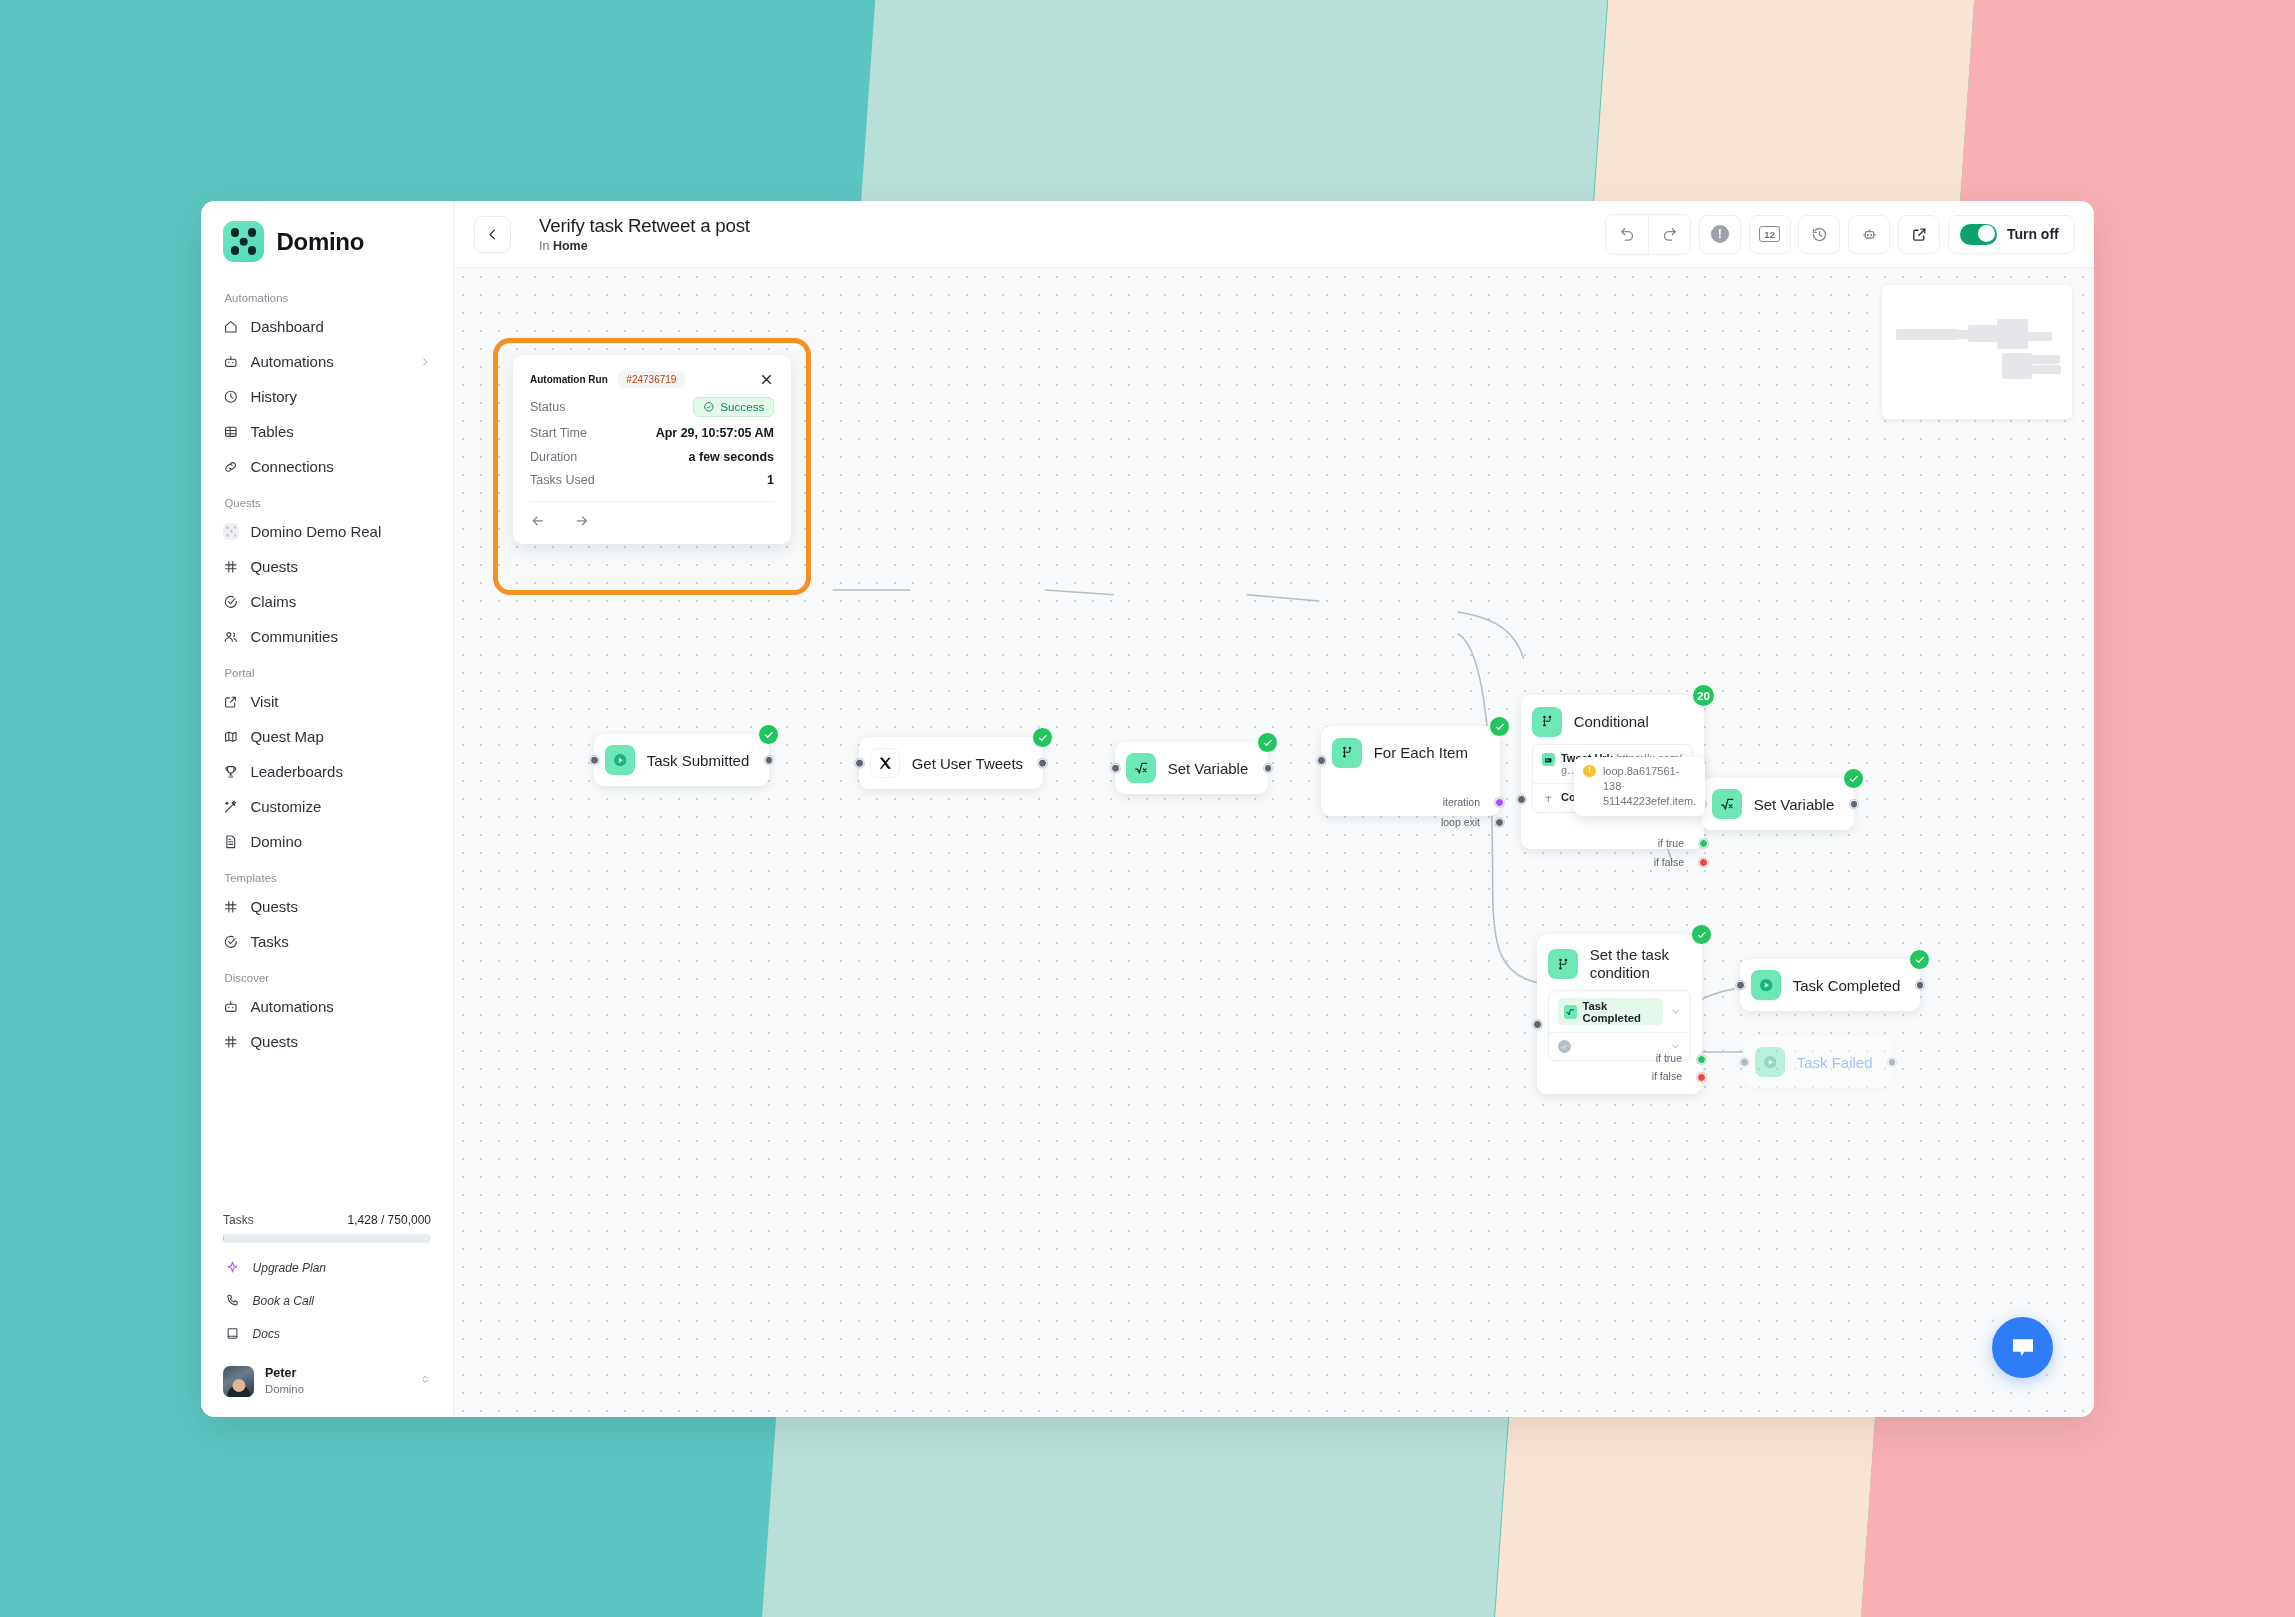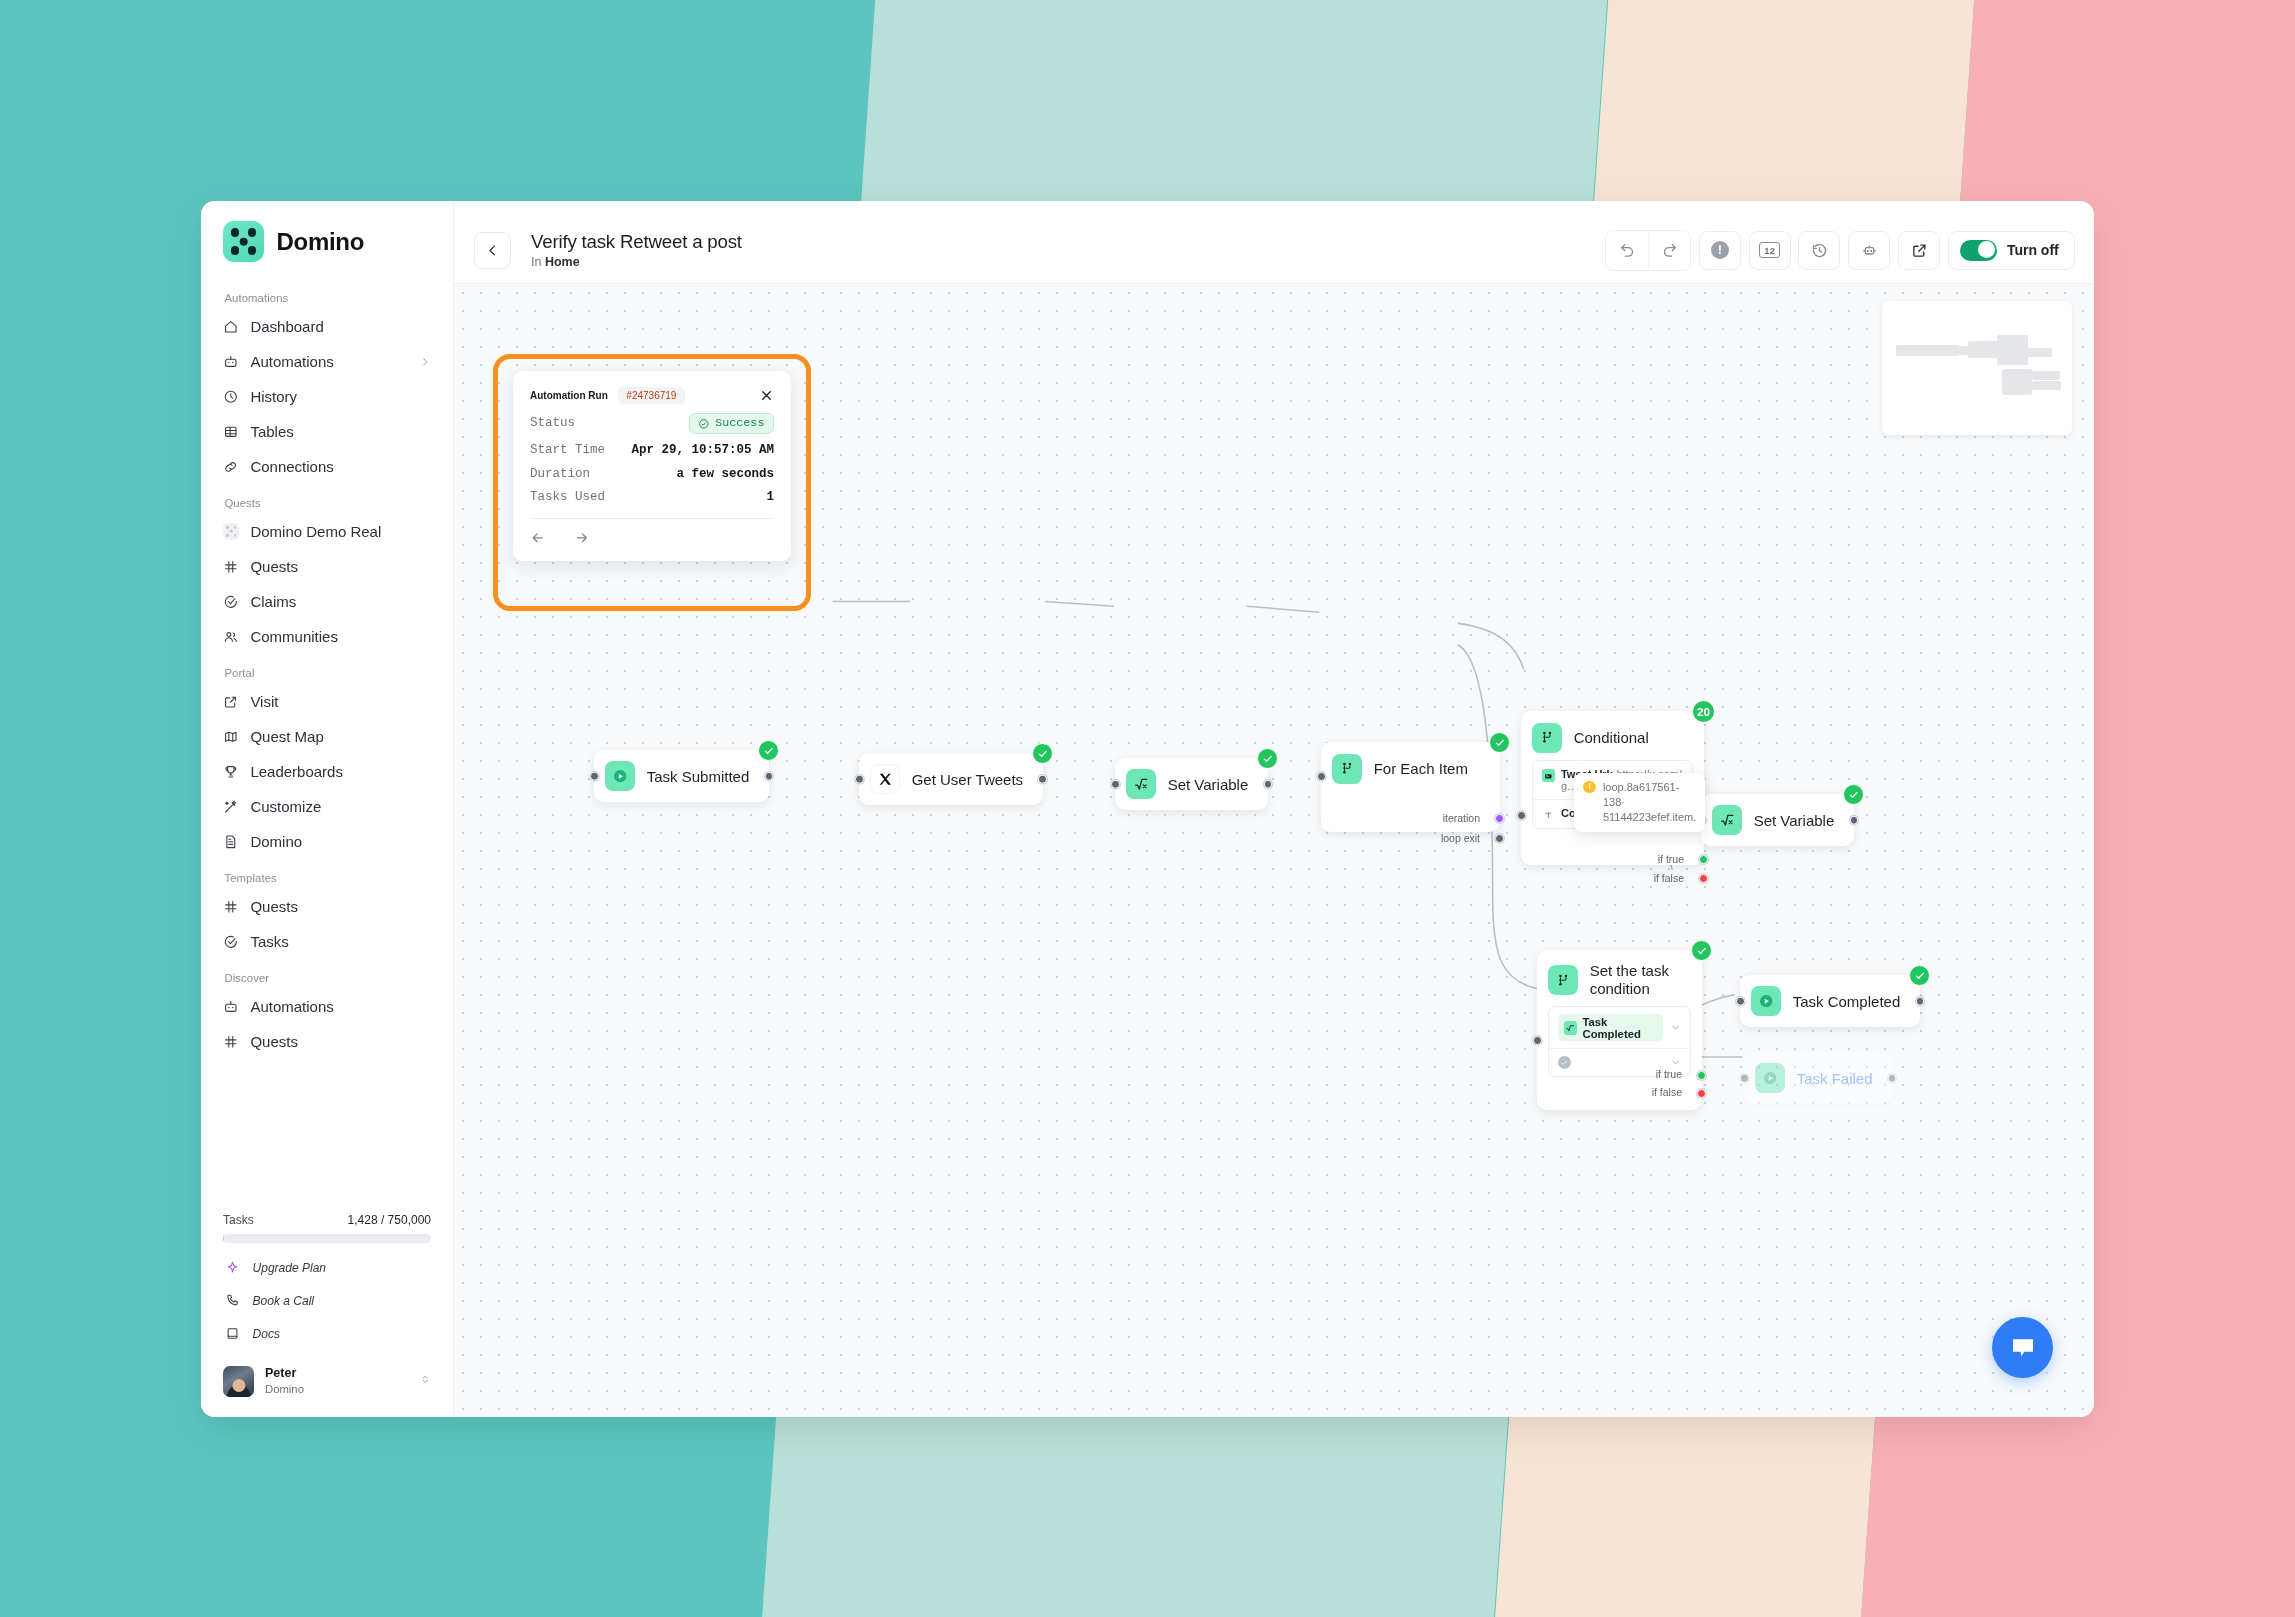--- a/index.html
+++ b/index.html
@@ -108,22 +108,22 @@
   .profile-text { line-height:1.25; }
   .profile-name { font-size:12.5px; font-weight:700; color:#141920; }
   .profile-org { font-size:11.3px; color:#6b7280; }
   .profile-caret { margin-left:auto; color:#9aa0a8; }
   .profile-caret svg { width:12.5px; height:12.5px; stroke:currentColor; fill:none; stroke-width:1.9; stroke-linecap:round; stroke-linejoin:round; }
 
   
   .main { flex:1; display:flex; flex-direction:column; min-width:0; position:relative; }
   .topbar {
     height:67px; flex:0 0 67px; display:flex; align-items:center;
-    padding:0 18.7px 0 20px; background:#fff; gap:20px;
-    border-bottom:0.8px solid #eef0f2; position:relative; z-index:5;margin-top:16px;
+    padding:0 18.7px 0 20px; background:#fff; gap:28px;
+    border-bottom:0.8px solid #eef0f2; position:relative; z-index:5;
   }
   .back-btn {
     width:37px; height:37px; border-radius:8.6px; border:0.8px solid #e7eaee;
     display:flex; align-items:center; justify-content:center; cursor:pointer; background:#fff; flex:0 0 37px;
   }
   .back-btn svg { width:15px; height:15px; stroke:#2c333c; fill:none; stroke-width:2.2; stroke-linecap:round; stroke-linejoin:round; }
   .title-block { line-height:1.3; }
   .page-title { font-size:18.7px; font-weight:500; color:#1b2027; letter-spacing:-0.2px; }
   .page-sub { font-size:12.5px; color:#6f7681; }
   .page-sub b { color:#2b313a; font-weight:700; }
@@ -172,21 +172,21 @@
     padding:15.6px 17px 12.5px 17px; z-index:6;
   }
   .run-head { display:flex; align-items:center; gap:10px; }
   .run-head-title { font-size:10px; font-weight:700; color:#141920; }
   .run-id {
     background:#f1f3f6; border-radius:5.5px; padding:3.1px 8.6px;
     font-size:10px; color:#c2410c; font-weight:500;
   }
   .run-close { margin-left:auto; cursor:pointer; color:#1b2027; display:flex; }
   .run-close svg { width:15px; height:15px; stroke:currentColor; fill:none; stroke-width:2.2; stroke-linecap:round; }
-  .run-row { display:flex; align-items:center; justify-content:space-between; margin-top:9.4px;font-family:Liberation Mono, monospace; }
+  .run-row { display:flex; align-items:center; justify-content:space-between; margin-top:9.4px; }
   .run-key { font-size:12.5px; color:#6d747e; }
   .run-val { font-size:12.5px; color:#12171e; font-weight:700; }
   .status-chip {
     display:flex; align-items:center; gap:5.5px;
     background:#e4f8eb; border:0.8px solid #bfeccf; border-radius:6.2px;
     padding:2.3px 8.6px; font-size:11.7px; color:#138a4c; font-weight:500;
   }
   .status-chip svg { width:11.7px; height:11.7px; stroke:#138a4c; fill:none; stroke-width:2; }
   .run-sep { height:0.8px; background:#eceef1; margin:14px 0 11px 0; }
   .run-nav { display:flex; gap:28px; padding-bottom:3.1px; }

